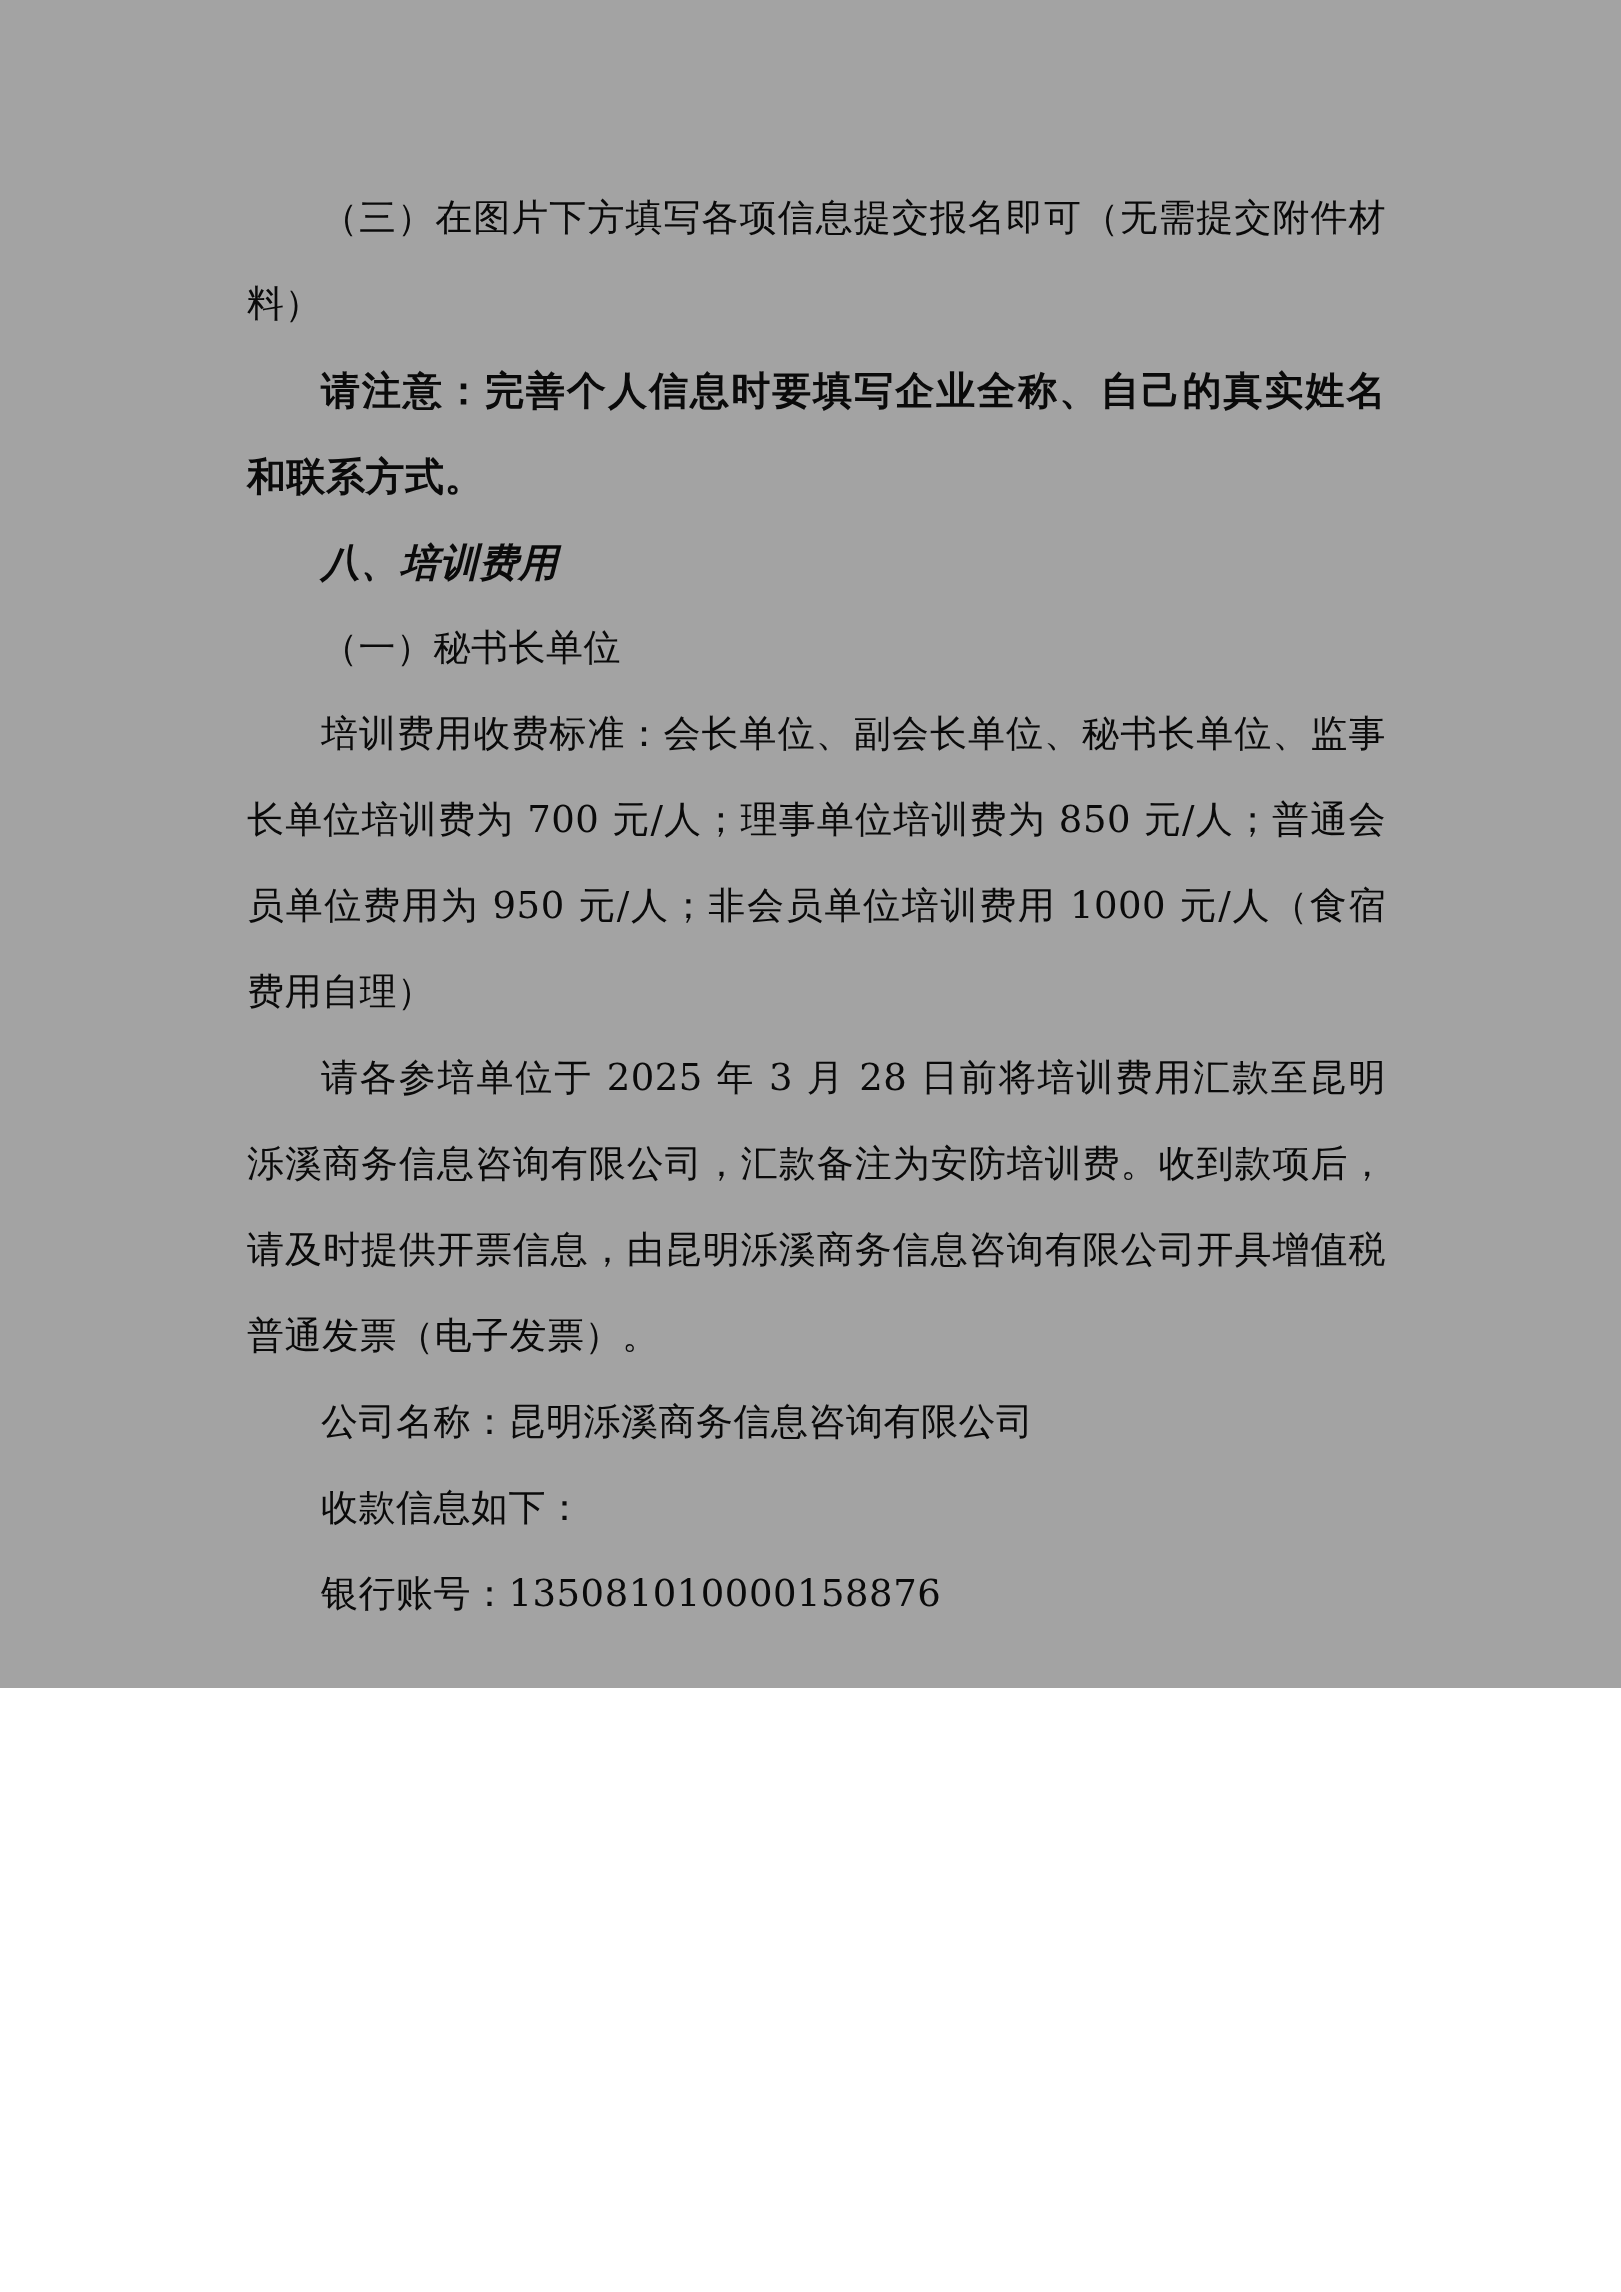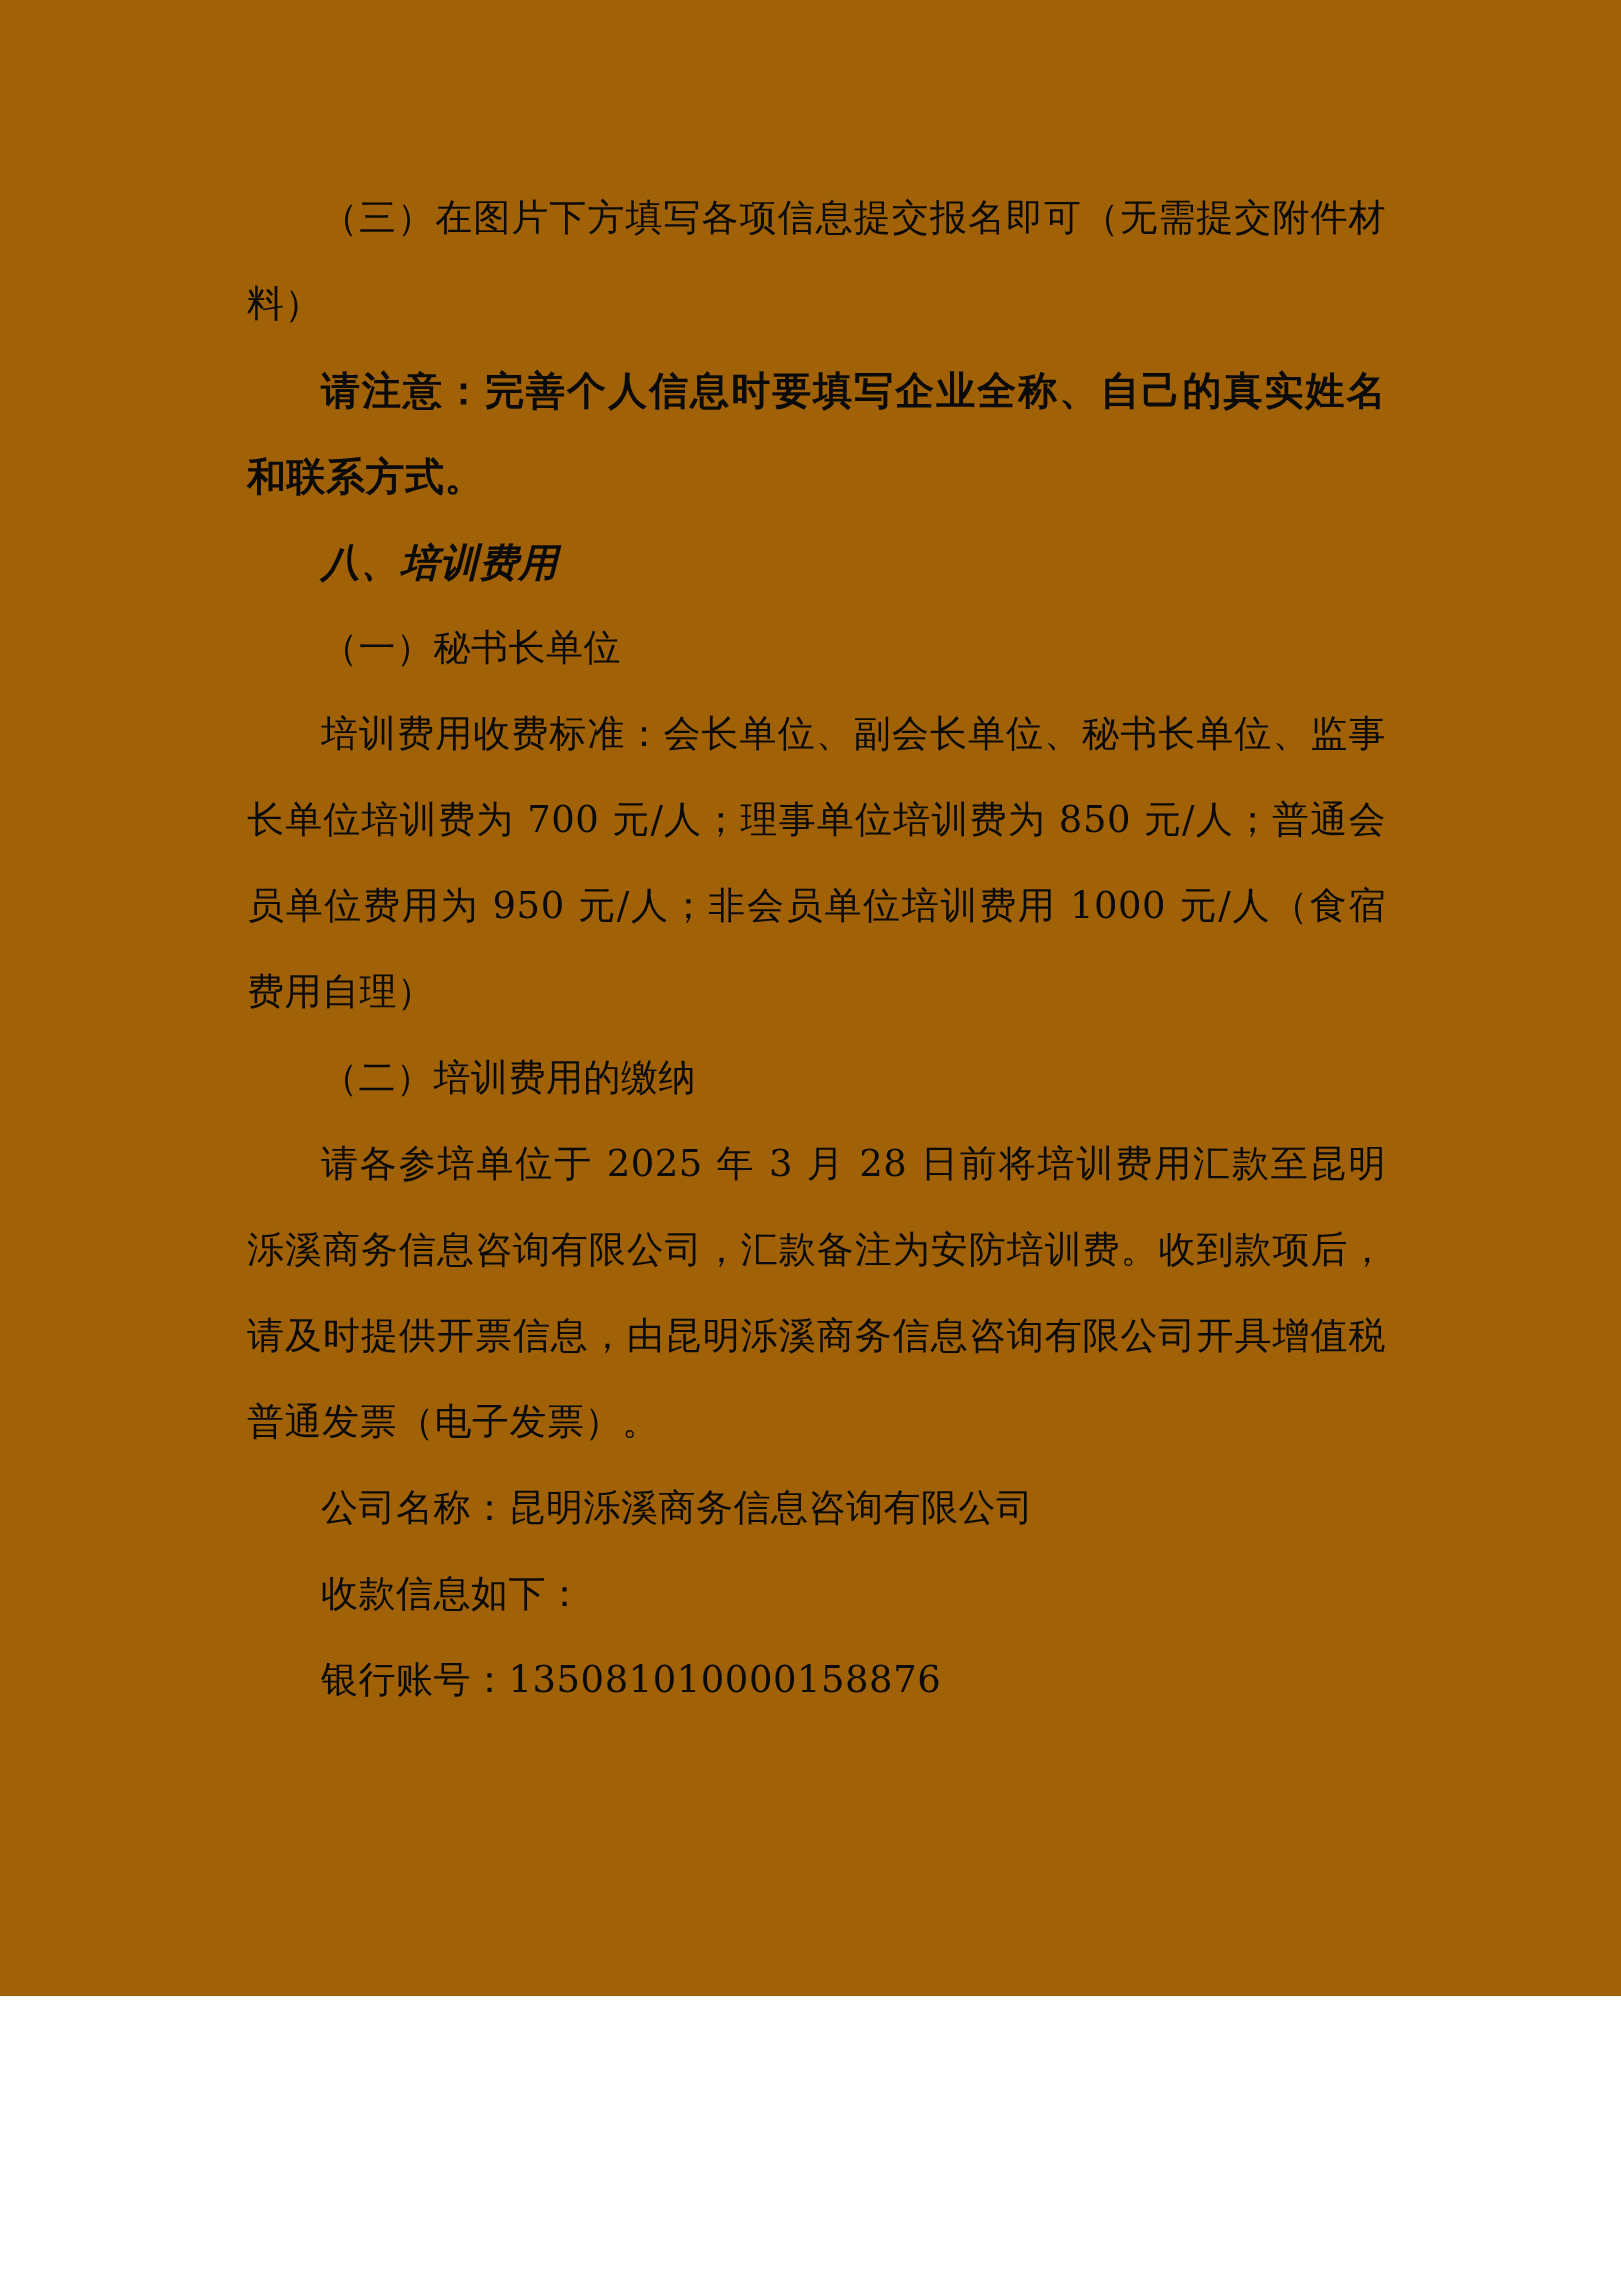--- a/index.html
+++ b/index.html
@@ -3,22 +3,22 @@
 <meta charset="utf-8">
 <style>
   html, body {
     margin: 0;
     padding: 0;
     background: #ffffff;
   }
   .page {
     position: relative;
     width: 1621px;
-    height: 1996px;
-    background: #a16207;
+    height: 1688px;
+    background: #a3a3a3;
     overflow: hidden;
     font-family: "DejaVu Serif", "Liberation Serif", serif;
     color: #0a0a0a;
   }
   .content {
     position: absolute;
     left: 247px;
     top: 175px;
     width: 1139px;
   }
@@ -56,21 +56,20 @@
 </head>
 <body>
 
 <div class="page">
   <div class="content">
     <p>（三）在图片下方填写各项信息提交报名即可（无需提交附件材料）</p>
     <p class="bold-para">请注意：完善个人信息时要填写企业全称、自己的真实姓名和联系方式。</p>
     <p class="heading-para">八、培训费用</p>
     <p>（一）秘书长单位</p>
     <p>培训费用收费标准：会长单位、副会长单位、秘书长单位、监事长单位培训费为 700 元/人；理事单位培训费为 850 元/人；普通会员单位费用为 950 元/人；非会员单位培训费用 1000 元/人（食宿费用自理）</p>
-    <p>（二）培训费用的缴纳</p>
     <p>请各参培单位于 2025 年 3 月 28 日前将培训费用汇款至昆明泺溪商务信息咨询有限公司，汇款备注为安防培训费。收到款项后，请及时提供开票信息，由昆明泺溪商务信息咨询有限公司开具增值税普通发票（电子发票）。</p>
     <p>公司名称：昆明泺溪商务信息咨询有限公司</p>
     <p>收款信息如下：</p>
     <p>银行账号：135081010000158876</p>
   </div>
   <div class="page-number">4</div>
 </div>
 
 
 </body></html>

